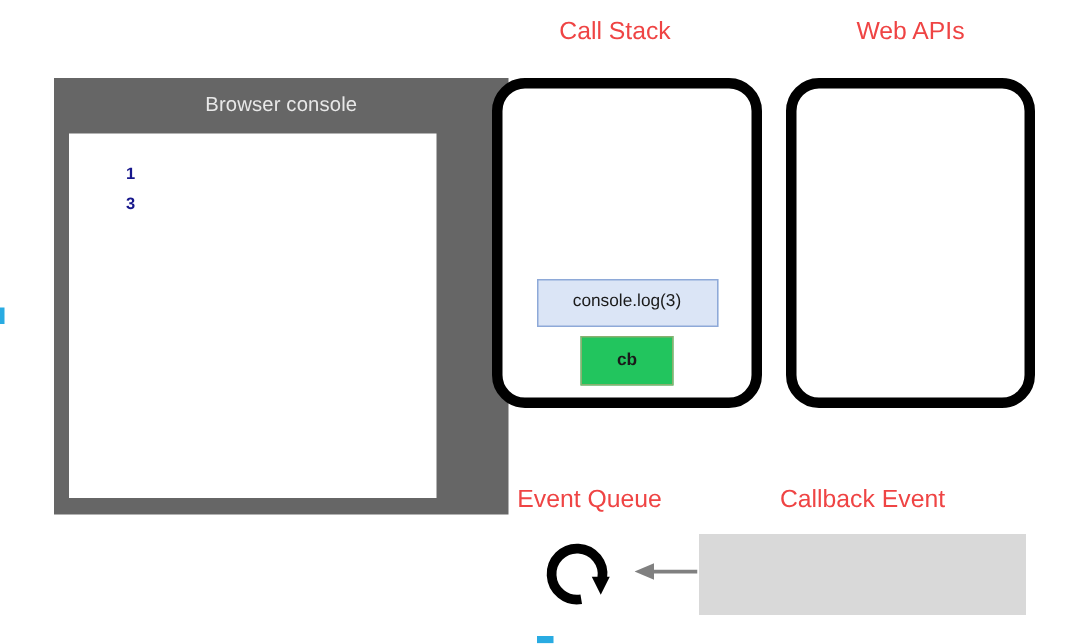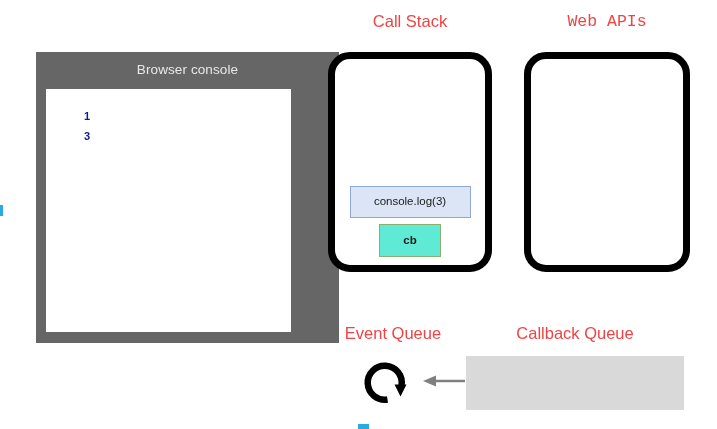--- a/index.html
+++ b/index.html
@@ -63,33 +63,33 @@
 
   
   .section-heading {
     position: absolute;
     color: #ef4444;
     font-size: 16.5px;
     white-space: nowrap;
     text-align: center;
   }
   #heading-call-stack   { left: 328px; top: 12px; width: 164px; }
-  #heading-web-apis     { left: 524px; top: 12px; width: 166px; font-family: Liberation Mono, monospace; }
+  #heading-web-apis     { left: 524px; top: 12px; width: 166px; }
   #heading-event-loop   { left: 333px; top: 324px; width: 120px; }
   #heading-callback-q   { left: 466px; top: 324px; width: 218px; }
 
   
   .device-box {
     position: absolute;
     background: #ffffff;
     border: 7px solid #000000;
     border-radius: 22px;
     box-sizing: border-box;
   }
-  #call-stack-box { left: 328px; top: 52px; width: 164px; height: 220px; }
+  #call-stack-box { left: 328px; top: 52px; width: 180px; height: 220px; }
   #web-apis-box   { left: 524px; top: 52px; width: 166px; height: 220px; }
 
   .stack-frames {
     position: absolute;
     left: 0;
     right: 0;
     bottom: 8px;
     display: flex;
     flex-direction: column;
     align-items: center;
@@ -107,21 +107,21 @@
   }
   .frame-consolelog {
     width: 121px;
     height: 32px;
     background: #dbe5f6;
     border: 1px solid #8ea9d8;
   }
   .frame-cb {
     width: 62px;
     height: 33px;
-    background: #5eead4;
+    background: #22c55e;
     border: 1px solid #8ab070;
     font-weight: bold;
   }
 
   
   #event-loop-icon {
     position: absolute;
     left: 361px;
     top: 355px;
     width: 52px;
@@ -198,20 +198,20 @@
     </svg>
   </div>
 
   <div id="queue-arrow">
     <svg viewBox="0 0 42 20" width="42" height="20" xmlns="http://www.w3.org/2000/svg">
       <line x1="12" y1="10" x2="42" y2="10" stroke="#808080" stroke-width="2.5"></line>
       <path d="M 0 10 L 13 4.5 L 13 15.5 Z" fill="#808080"></path>
     </svg>
   </div>
 
-  <div class="section-heading" id="heading-callback-q">Callback Queue</div>
+  <div class="section-heading" id="heading-callback-q">Callback Event</div>
 
   <div id="callback-queue-box"></div>
 
   <div class="edge-fragment" id="left-edge-fragment"></div>
   <div class="edge-fragment" id="bottom-edge-fragment"></div>
 
 </div>
 
 </body></html>

